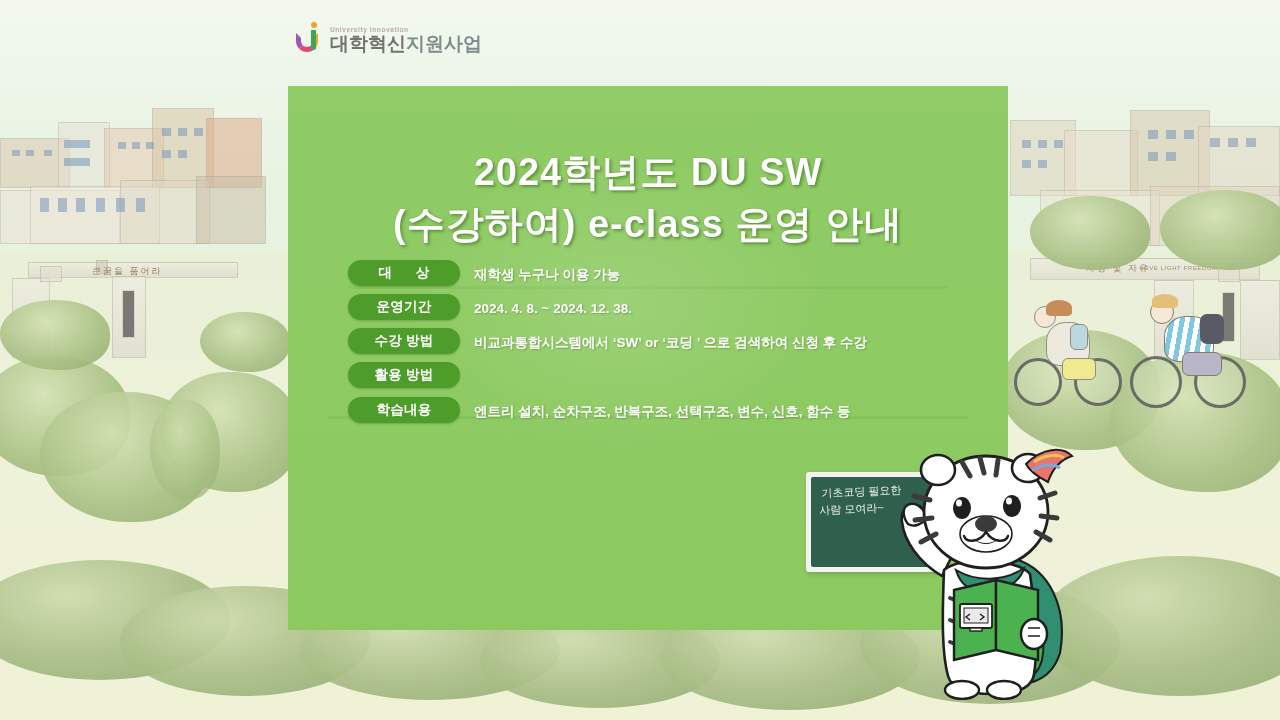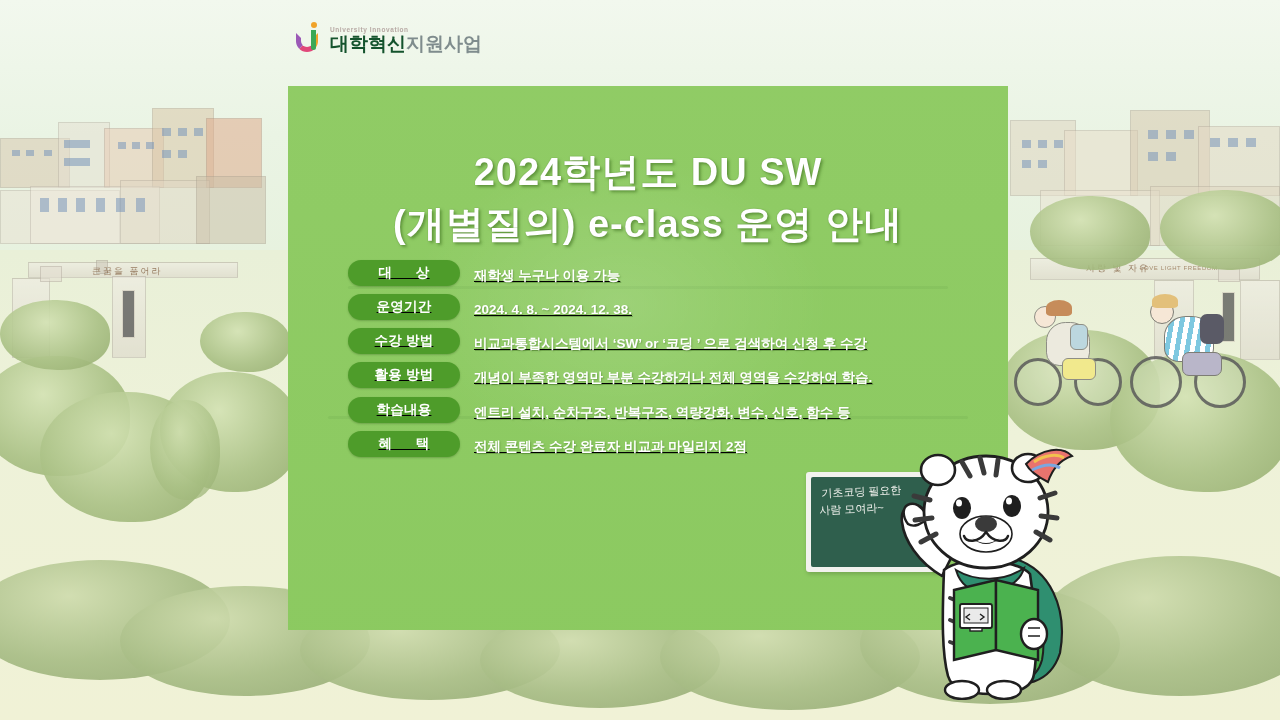--- a/index.html
+++ b/index.html
@@ -107,21 +107,21 @@
     color:#ffffff; font-size:38px; font-weight:bold; line-height:52px;
     letter-spacing:1px;
     text-shadow:2px 2px 3px rgba(60,110,30,.55), 0 0 1px rgba(60,110,30,.6);
     white-space:nowrap;
   }
 
   
   #info{
     position:absolute; left:348px; top:260px; width:620px; z-index:6;
   }
-  .row{ position:relative; display:flex; align-items:flex-end; margin-bottom:8px;text-decoration:underline; }
+  .row{ position:relative; display:flex; align-items:center; margin-bottom:8px; }
   .row.tall{ margin-bottom:9px; }
   .pill{
     flex:0 0 auto; width:112px; height:26px; border-radius:13px;
     background:#4e9c2a;
     display:flex; align-items:center; justify-content:center;
     box-shadow:0 1px 2px rgba(40,80,20,.3);
   }
   .pill span{
     color:#ffffff; font-size:13.5px; font-weight:bold; white-space:pre;
     letter-spacing:.2px;
@@ -166,21 +166,21 @@
   #logo .mark .dot{
     position:absolute; left:14.5px; top:0px; width:6px; height:6px;
     border-radius:50%; background:#f0a32a;
   }
   #logo .txt{ display:flex; flex-direction:column; justify-content:flex-end; }
   #logo .sub{
     font-size:6.5px; color:#b7a9a4; letter-spacing:.6px; margin-bottom:1px;
     font-weight:bold;
   }
   #logo .main{ font-size:19px; font-weight:bold; line-height:20px; white-space:nowrap; }
-  #logo .main .a{ color:#14532d; }
+  #logo .main .a{ color:#737373; }
   #logo .main .b{ color:#7f8c8d; }
 
   
   #board{
     position:absolute; left:806px; top:472px; width:142px; height:100px; z-index:7;
     background:#f2f2ee; border-radius:3px; padding:5px;
     box-shadow:1px 2px 4px rgba(0,0,0,.18);
   }
   #board .inner{
     width:100%; height:100%; background:#2f5f4d; border-radius:2px;
@@ -318,21 +318,21 @@
   </div>
 
   <div id="panel">
     <div class="panel-ghost" style="left:60px;top:200px;width:600px;height:3px;"></div>
     <div class="panel-ghost" style="left:40px;top:330px;width:640px;height:3px;"></div>
   </div>
 
 
   <div id="title">
     <div class="line">2024학년도 DU SW</div>
-    <div class="line">(개별질의) e-class 운영 안내</div>
+    <div class="line">(수강하여) e-class 운영 안내</div>
   </div>
 
   <div id="info">
 
     <div class="row">
       <div class="pill">
         <span>대      상</span>
       </div>
       <div class="val">재학생 누구나 이용 가능</div>
     </div>
@@ -349,37 +349,30 @@
         <span>수강 방법</span>
       </div>
       <div class="val">비교과통합시스템에서 ‘SW’ or ‘코딩 ’ 으로 검색하여 신청 후 수강</div>
     </div>
 
     <div class="row tall">
       <div class="pill">
         <span>활용 방법</span>
       </div>
       <div class="val two-line">
-        <span>개념이 부족한 영역만 부분 수강하거나 전체 영역을 수강하여 학습.</span>
       </div>
     </div>
 
     <div class="row">
       <div class="pill">
         <span>학습내용</span>
       </div>
-      <div class="val">엔트리 설치, 순차구조, 반복구조, 역량강화, 변수, 신호, 함수 등</div>
-    </div>
-
-    <div class="row">
-      <div class="pill">
-        <span>혜      택</span>
-      </div>
-      <div class="val">전체 콘텐츠 수강 완료자 비교과 마일리지 2점</div>
-    </div>
+      <div class="val">엔트리 설치, 순차구조, 반복구조, 선택구조, 변수, 신호, 함수 등</div>
+    </div>
+
 
   </div>
 
 
   <div id="logo">
     <div class="mark">
       <div class="u"></div>
       <div class="j"></div>
       <div class="dot"></div>
     </div>

